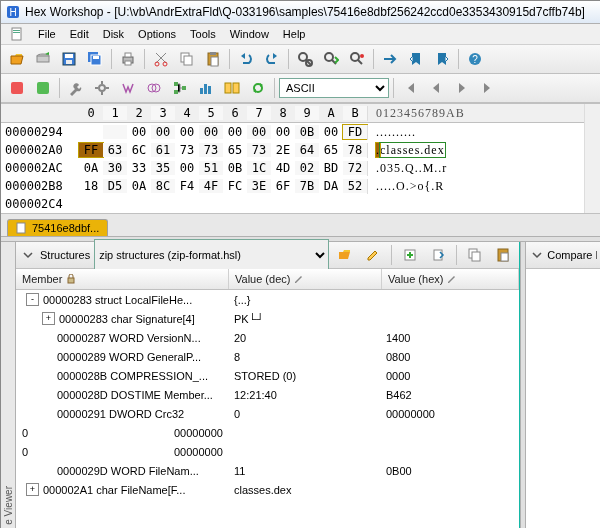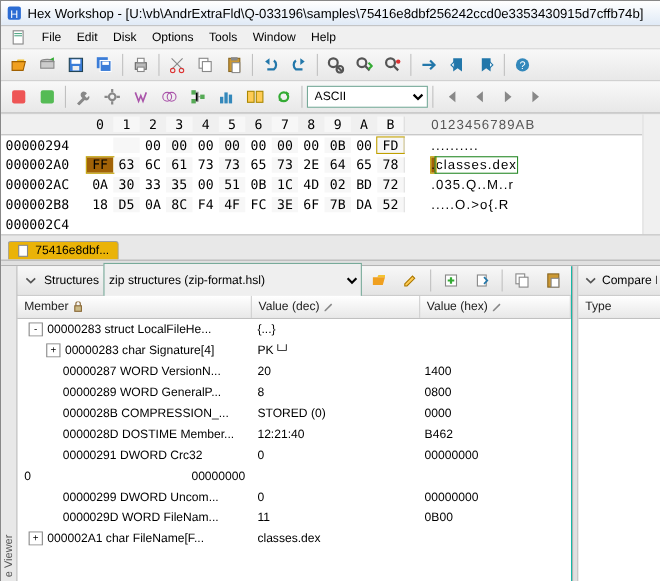--- a/index.html
+++ b/index.html
@@ -13,21 +13,21 @@
 .tb-btn{width:22px;height:22px;display:inline-flex;align-items:center;justify-content:center;border:1px solid transparent;border-radius:2px}
 .tb-sep{width:1px;height:20px;background:#c0c0c0;margin:0 2px}
 .tb-combo{height:20px;border:1px solid #7a9;background:#fff;font-size:11px;padding:0 2px;width:110px}
 .hexarea{flex:0 0 auto;background:#fff;border-top:1px solid #c0c0c0}
 .hexhdr{display:flex;border-bottom:1px solid #c0c0c0;background:#f0f0f0;font-family:Consolas,monospace;font-size:12px;color:#555;height:18px;align-items:center}
 .hexrow{display:flex;font-family:Consolas,monospace;font-size:12px;height:18px;align-items:center}
 .addr{width:74px;padding-left:4px;color:#000;flex:0 0 auto}
 .hexcells{display:flex;flex:0 0 auto}
 .hc{width:24px;text-align:center;color:#000}
 .hc.alt{background:#f7f7f7}
-.asciicol{padding-left:24px;border-left:1px solid #ddd;font-family:Liberation Sans, sans-serif;letter-spacing:1px}
+.asciicol{padding-left:8px;border-left:1px solid #ddd;font-family:Liberation Serif, serif;letter-spacing:1px}
 .box-yellow{background:#a16207;outline:1px solid #c0a000}
 .box-green{outline:1px solid #2a8a2a}
 .tabstrip{height:22px;background:#e8e8e8;border-top:1px solid #c0c0c0;display:flex;align-items:flex-end;padding-left:6px}
 .tab{background:#eab308;border:1px solid #a0a0a0;border-bottom:none;padding:2px 8px;font-size:11px;border-radius:3px 3px 0 0;display:flex;align-items:center;gap:4px}
 .splitter-h{height:4px;background:#e0e0e0;border-top:1px solid #b0b0b0;border-bottom:1px solid #b0b0b0;cursor:row-resize}
 .lower{flex:1;display:flex;min-height:0}
 .panel-left{flex:1;display:flex;flex-direction:column;border-right:1px solid #14b8a6;min-width:0}
 .panel-right{width:75px;display:flex;flex-direction:column;background:#fff}
 .viewer-strip{width:14px;background:#e8e8e8;border-right:1px solid #b0b0b0;display:flex;align-items:flex-end;justify-content:center}
 .viewer-strip span{writing-mode:vertical-rl;transform:rotate(180deg);font-size:10px;color:#555;padding:4px 0}
@@ -552,25 +552,20 @@
               <span>00000291 DWORD Crc32</span>
             </div>
             <div class="col col-v">0</div>
             <div class="col col-h">00000000</div>
           </div>
           <div class="tree-row">
             <div class="col col-v">0</div>
             <div class="col col-h">00000000</div>
           </div>
           <div class="tree-row">
-            <div class="col col-m">
-              <span class="indent" style="width: 20px;"></span>
-              <span style="width: 15px; display: inline-block;"></span>
-              <span>00000299 DWORD Uncom...</span>
-            </div>
             <div class="col col-v">0</div>
             <div class="col col-h">00000000</div>
           </div>
           <div class="tree-row">
             <div class="col col-m">
               <span class="indent" style="width: 20px;"></span>
               <span style="width: 15px; display: inline-block;"></span>
               <span>0000029D WORD FileNam...</span>
             </div>
             <div class="col col-v">11</div>
@@ -592,22 +587,17 @@
 
     <div class="panel-right">
       <div class="panel-hdr">
         <span class="tb-btn" style="width:14px;height:14px">
             <svg width="10" height="10">
               <path d="M1 3l4 4 4-4" fill="none" stroke="#555" stroke-width="1.5"></path>
             </svg>
           </span>
         <span style="white-space:nowrap;overflow:hidden">Compare Re</span>
       </div>
-      <div class="grid-hdr">
-        <div class="col" style="flex:1">
-            <span>Type</span>
-          </div>
-      </div>
       <div class="grid-body"></div>
     </div>
   </div>
 
 </div>
 
 </body></html>

